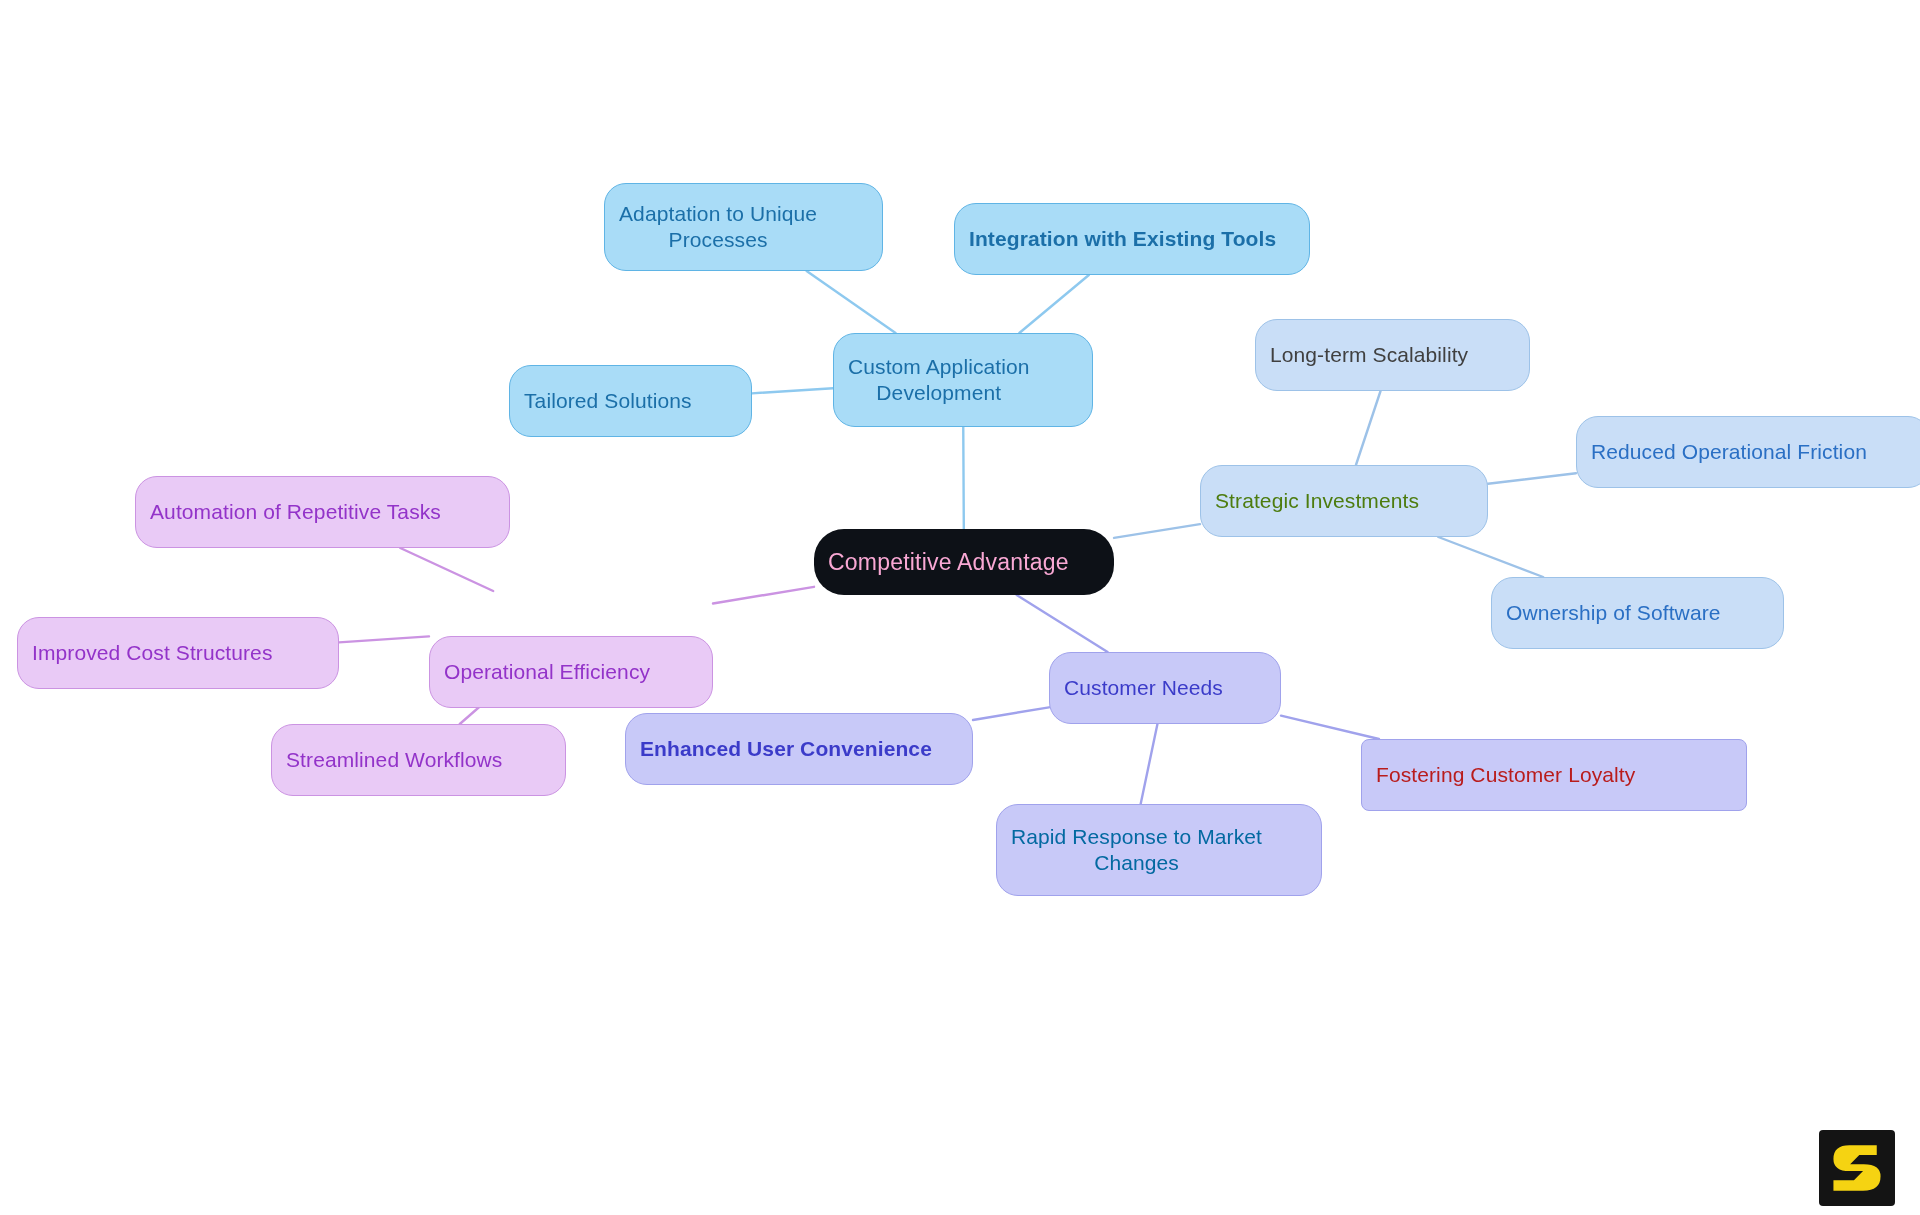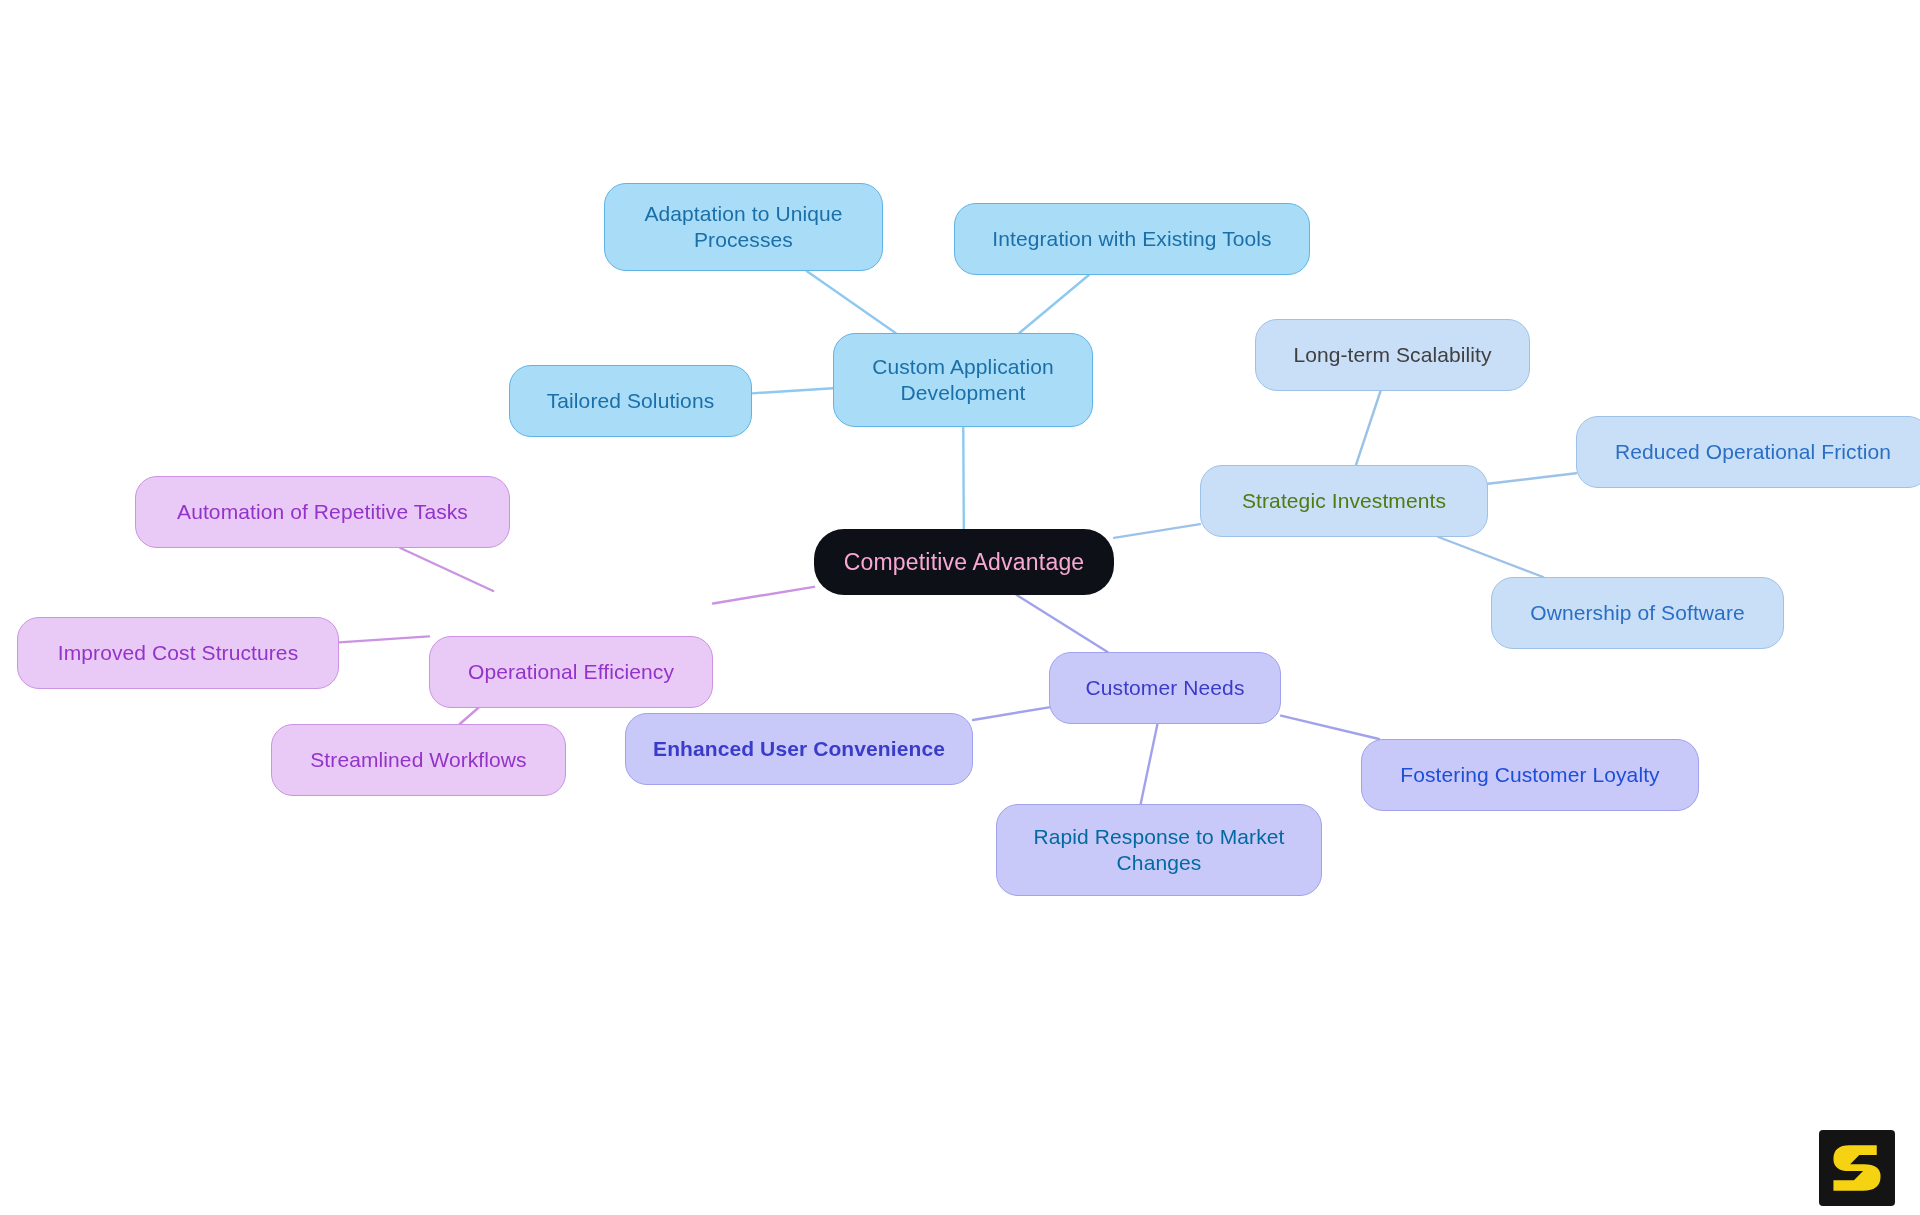--- a/index.html
+++ b/index.html
@@ -30,21 +30,21 @@
     width: 1920px;
     height: 1215px;
     pointer-events: none;
   }
 
   .node {
     position: absolute;
     box-sizing: border-box;
     display: flex;
     align-items: center;
-    justify-content: center;
+    justify-content: flex-start;
     text-align: center;
     border-radius: 22px;
     border-style: solid;
     border-width: 1.5px;
     line-height: 1.26;
     padding: 6px 14px;
     white-space: pre-line;
     letter-spacing: 0.1px;
   }
 
@@ -93,31 +93,31 @@
       <line x1="493.2086956521739" y1="591" x2="400.2913043478261" y2="548" stroke="#cb93e2" stroke-width="2.4" stroke-linecap="round"></line>
       <line x1="429" y1="636.3944020356234" x2="339" y2="642.3486005089059" stroke="#cb93e2" stroke-width="2.4" stroke-linecap="round"></line>
       <line x1="529.7218045112782" y1="663" x2="459.7781954887218" y2="724" stroke="#cb93e2" stroke-width="2.4" stroke-linecap="round"></line>
     </svg>
   <div id="node-layer">
       <div class="node root" style="left: 814px; top: 529px; width: 300px; height: 66px; background: rgb(13, 17, 23); border-color: transparent; color: #f9a8d4;"><span>Competitive Advantage</span></div>
       <div class="node branch" style="left: 833px; top: 333px; width: 260px; height: 94px; background: rgb(169, 220, 247); border-color: rgb(95, 180, 229); color: rgb(27, 111, 168);"><span>Custom Application
 Development</span></div>
       <div class="node leaf" style="left: 604px; top: 183px; width: 279px; height: 88px; background: rgb(169, 220, 247); border-color: rgb(95, 180, 229); color: rgb(27, 111, 168);"><span>Adaptation to Unique
 Processes</span></div>
-      <div class="node leaf" style="left: 954px; top: 203px; width: 356px; height: 72px; background: rgb(169, 220, 247); border-color: rgb(95, 180, 229); color: rgb(27, 111, 168);"><span>Integration with Existing Tools</span></div>
+      <div class="node leaf" style="left: 954px; top: 203px; width: 356px; height: 72px; background: rgb(169, 220, 247); border-color: rgb(95, 180, 229); color: rgb(27, 111, 168); font-weight: bold;"><span>Integration with Existing Tools</span></div>
       <div class="node leaf" style="left: 509px; top: 365px; width: 243px; height: 72px; background: rgb(169, 220, 247); border-color: rgb(95, 180, 229); color: rgb(27, 111, 168);"><span>Tailored Solutions</span></div>
       <div class="node branch" style="left: 1200px; top: 465px; width: 288px; height: 72px; background: rgb(201, 222, 247); border-color: rgb(157, 194, 232); color: #4d7c0f;"><span>Strategic Investments</span></div>
       <div class="node leaf" style="left: 1255px; top: 319px; width: 275px; height: 72px; background: rgb(201, 222, 247); border-color: rgb(157, 194, 232); color: #404040;"><span>Long-term Scalability</span></div>
       <div class="node leaf" style="left: 1576px; top: 416px; width: 354px; height: 72px; background: rgb(201, 222, 247); border-color: rgb(157, 194, 232); color: rgb(42, 111, 196);"><span>Reduced Operational Friction</span></div>
       <div class="node leaf" style="left: 1491px; top: 577px; width: 293px; height: 72px; background: rgb(201, 222, 247); border-color: rgb(157, 194, 232); color: rgb(42, 111, 196);"><span>Ownership of Software</span></div>
       <div class="node branch" style="left: 1049px; top: 652px; width: 232px; height: 72px; background: rgb(200, 201, 248); border-color: rgb(160, 162, 236); color: rgb(59, 59, 201);"><span>Customer Needs</span></div>
       <div class="node leaf" style="left: 625px; top: 713px; width: 348px; height: 72px; background: rgb(200, 201, 248); border-color: rgb(160, 162, 236); color: rgb(59, 59, 201); font-weight: bold;"><span>Enhanced User Convenience</span></div>
       <div class="node leaf" style="left: 996px; top: 804px; width: 326px; height: 92px; background: rgb(200, 201, 248); border-color: rgb(160, 162, 236); color: #0369a1;"><span>Rapid Response to Market
 Changes</span></div>
-      <div class="node leaf" style="left: 1361px; top: 739px; width: 338px; height: 72px; background: rgb(200, 201, 248); border-color: rgb(160, 162, 236); color: #1d4ed8;"><span>Fostering Customer Loyalty</span></div>
+      <div class="node leaf" style="left: 1361px; top: 739px; width: 386px; height: 72px; background: rgb(200, 201, 248); border-color: rgb(160, 162, 236); color: #b91c1c; border-radius: 8px;"><span>Fostering Customer Loyalty</span></div>
       <div class="node branch" style="left: 429px; top: 591px; width: 284px; height: 72px; background: rgb(233, 202, 246); border-color: rgb(203, 147, 226); color: rgb(147, 51, 201); margin-top: 45px;"><span>Operational Efficiency</span></div>
       <div class="node leaf" style="left: 135px; top: 476px; width: 375px; height: 72px; background: rgb(233, 202, 246); border-color: rgb(203, 147, 226); color: rgb(147, 51, 201);"><span>Automation of Repetitive Tasks</span></div>
       <div class="node leaf" style="left: 17px; top: 617px; width: 322px; height: 72px; background: rgb(233, 202, 246); border-color: rgb(203, 147, 226); color: rgb(147, 51, 201);"><span>Improved Cost Structures</span></div>
       <div class="node leaf" style="left: 271px; top: 724px; width: 295px; height: 72px; background: rgb(233, 202, 246); border-color: rgb(203, 147, 226); color: rgb(147, 51, 201);"><span>Streamlined Workflows</span></div>
     </div>
 
   <div id="logo" style="left: 1819px; top: 1130px; width: 76px; height: 76px; background: rgb(20, 20, 20);">
     <svg viewBox="0 0 100 100" width="100%" height="100%">
       <path d="M74 22 H34 Q20 22 20 36 Q20 48 32 50 L60 50 L48 62 H26 L26 50" fill="none" stroke="none"></path>
       <path d="M76 20 L40 20 Q19 20 19 38 Q19 54 40 54 L58 54 L46 66 L19 66 L19 80 L58 80 Q81 80 81 61 Q81 45 59 45 L41 45 L53 33 L76 33 Z" fill="#f5d312"></path>

